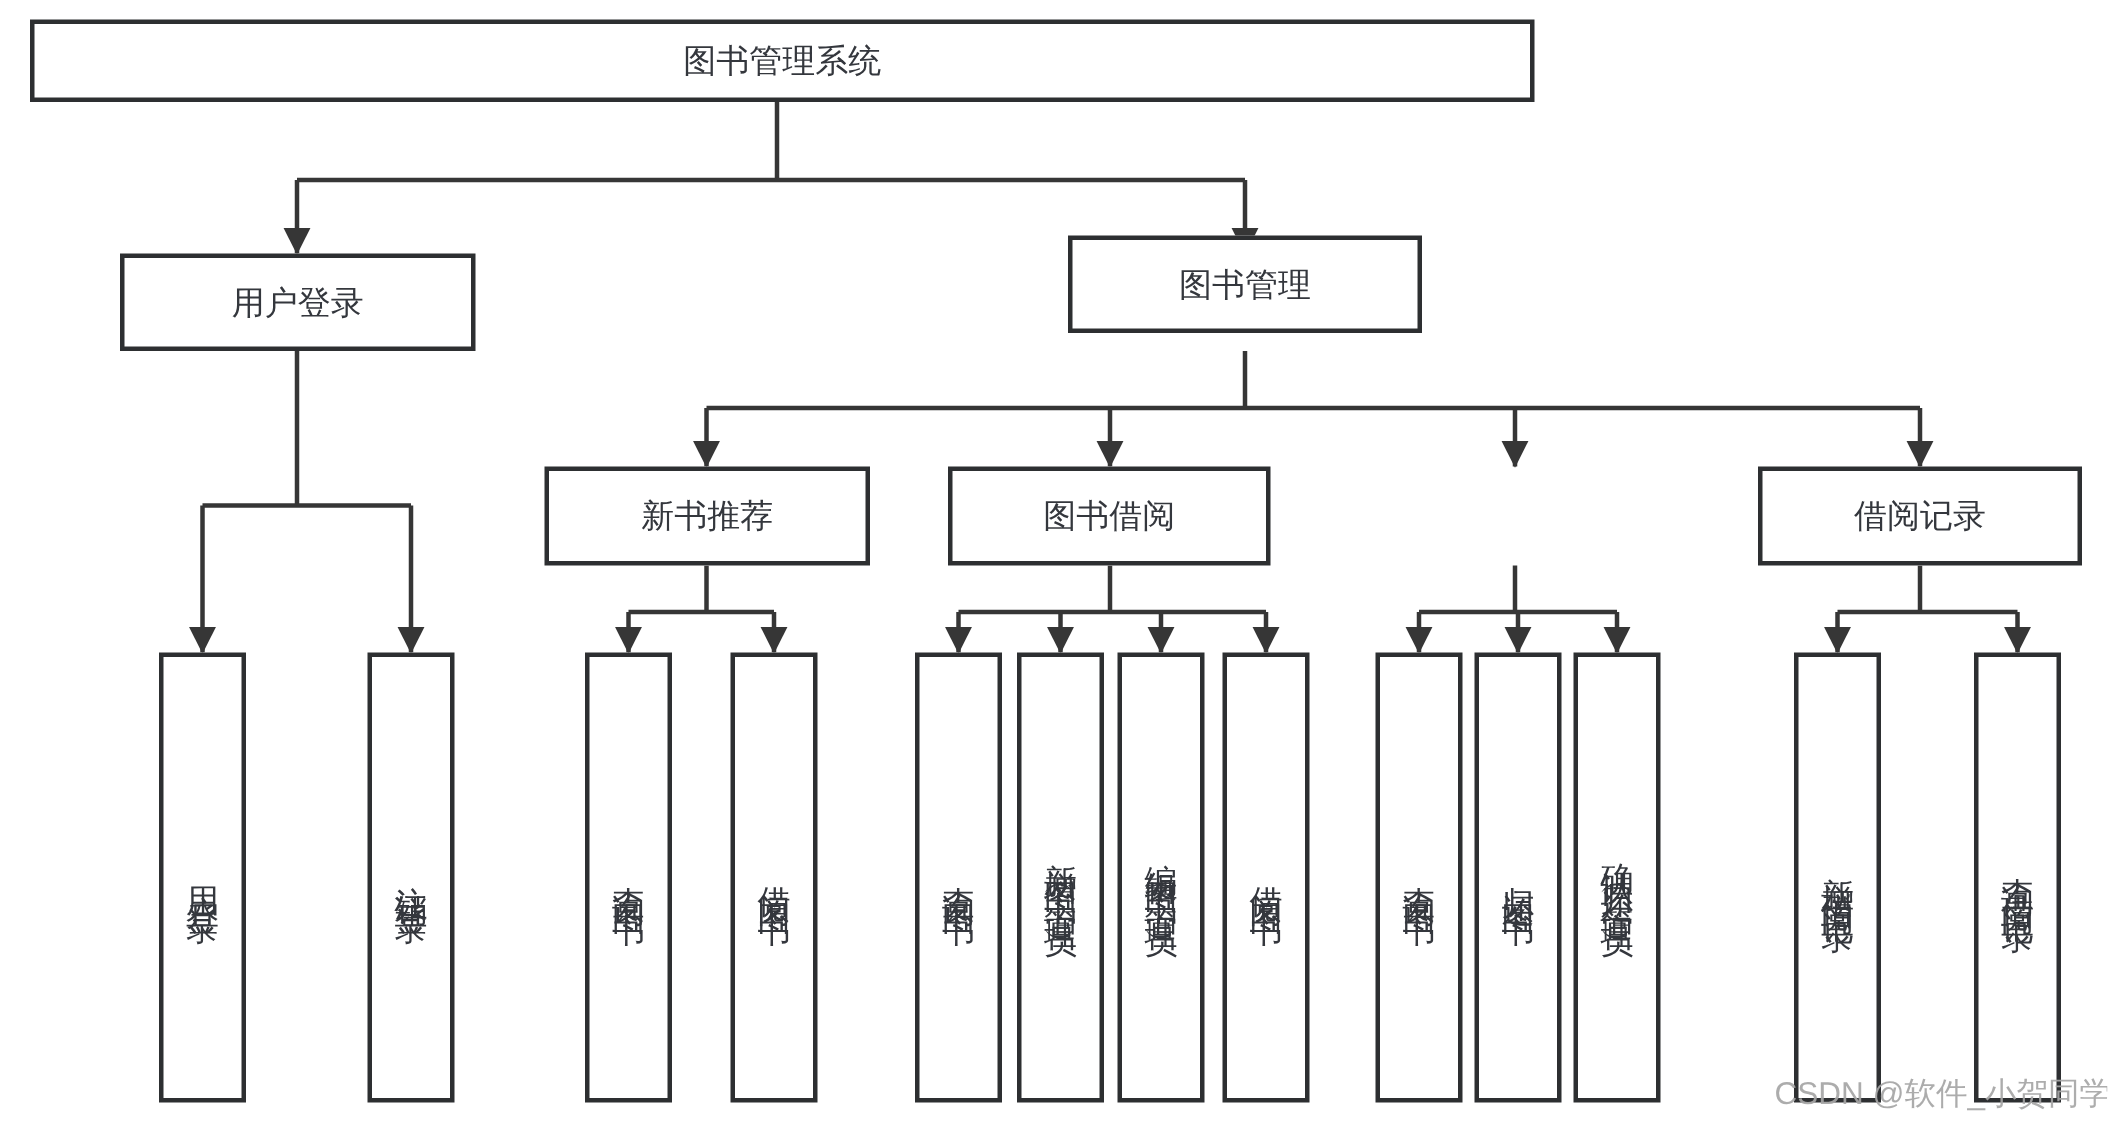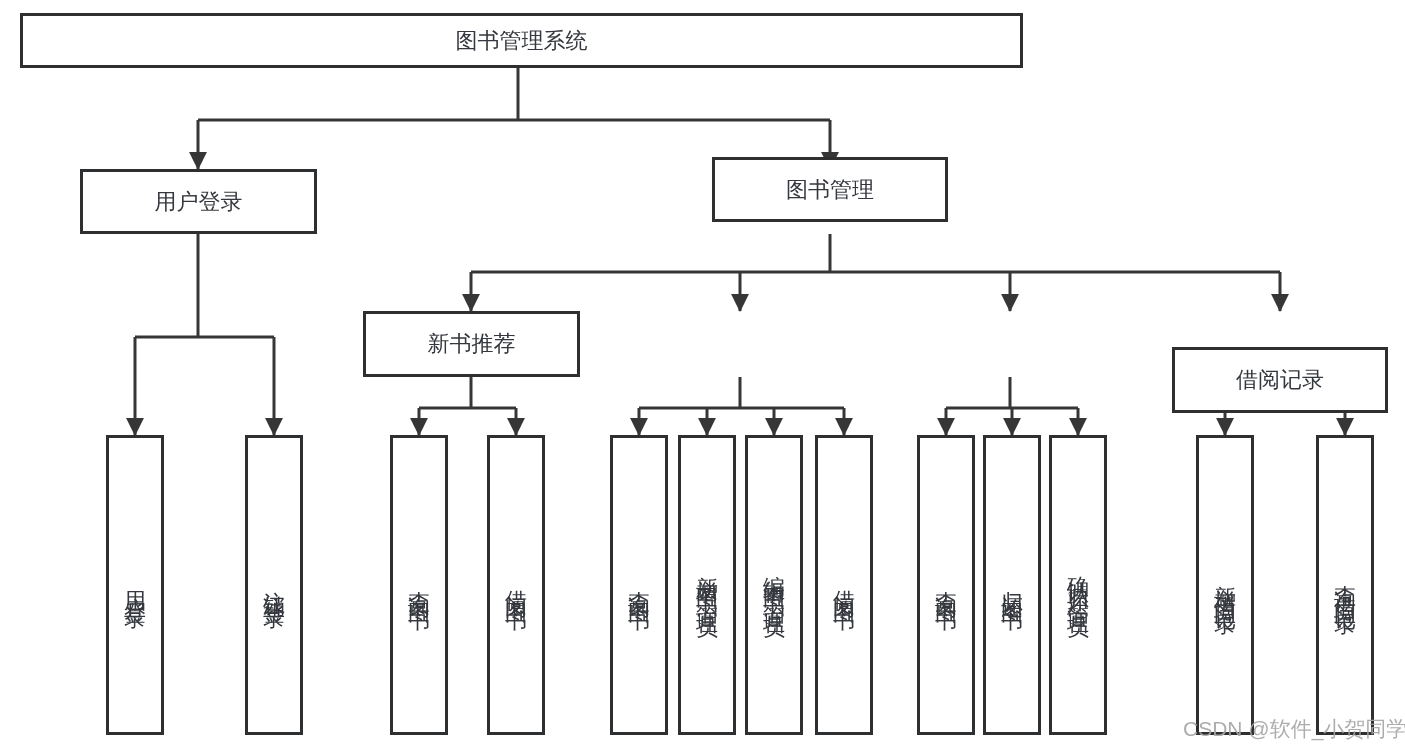--- a/index.html
+++ b/index.html
@@ -21,21 +21,21 @@
     letter-spacing:6px; font-size:22px;
   }
   
   .root   { left:20px;  top:13px;  width:1003px; height:55px; }
   .l1a    { left:80px;  top:169px; width:237px;  height:65px; }
   .l1b    { left:712px; top:157px; width:236px;  height:65px; }
   .l2     { top:311px; height:66px; }
   .l2a    { left:363px;  width:217px; }
   .l2b    { left:632px;  width:215px; }
   .l2c    { left:902px;  width:215px; }
-  .l2d    { left:1172px; width:216px;margin-top:36px; }
+  .l2d    { left:1172px; width:216px; }
   .leaf   { top:435px; width:58px; height:300px; }
   .lf1  { left:106px; }  .lf2  { left:245px; }
   .lf3  { left:390px; }  .lf4  { left:487px; }
   .lf5  { left:610px; }  .lf6  { left:678px; }
   .lf7  { left:745px; }  .lf8  { left:815px; }
   .lf9  { left:917px; }  .lf10 { left:983px; }
   .lf11 { left:1049px; } .lf12 { left:1196px; }
   .lf13 { left:1316px; }
   #watermark {
     position:absolute; left:1183px; top:715px; z-index:5;
@@ -96,20 +96,21 @@
       <line x1="1345" y1="408" x2="1345" y2="435" marker-end="url(#arrow)"></line>
     </g>
   </svg>
 
   <div class="box root">图书管理系统</div>
 
   <div class="box l1a">用户登录</div>
   <div class="box l1b">图书管理</div>
 
   <div class="box l2 l2a">新书推荐</div>
+  <div class="box l2 l2b">图书借阅</div>
   <div class="box l2 l2d">借阅记录</div>
 
   <div class="box leaf vbox lf1">用户登录</div>
   <div class="box leaf vbox lf2">注销登录</div>
   <div class="box leaf vbox lf3">查询图书</div>
   <div class="box leaf vbox lf4">借阅图书</div>
   <div class="box leaf vbox lf5">查询图书</div>
   <div class="box leaf vbox lf6">新增图书（管理员）</div>
   <div class="box leaf vbox lf7">编辑图书（管理员）</div>
   <div class="box leaf vbox lf8">借阅图书</div>

